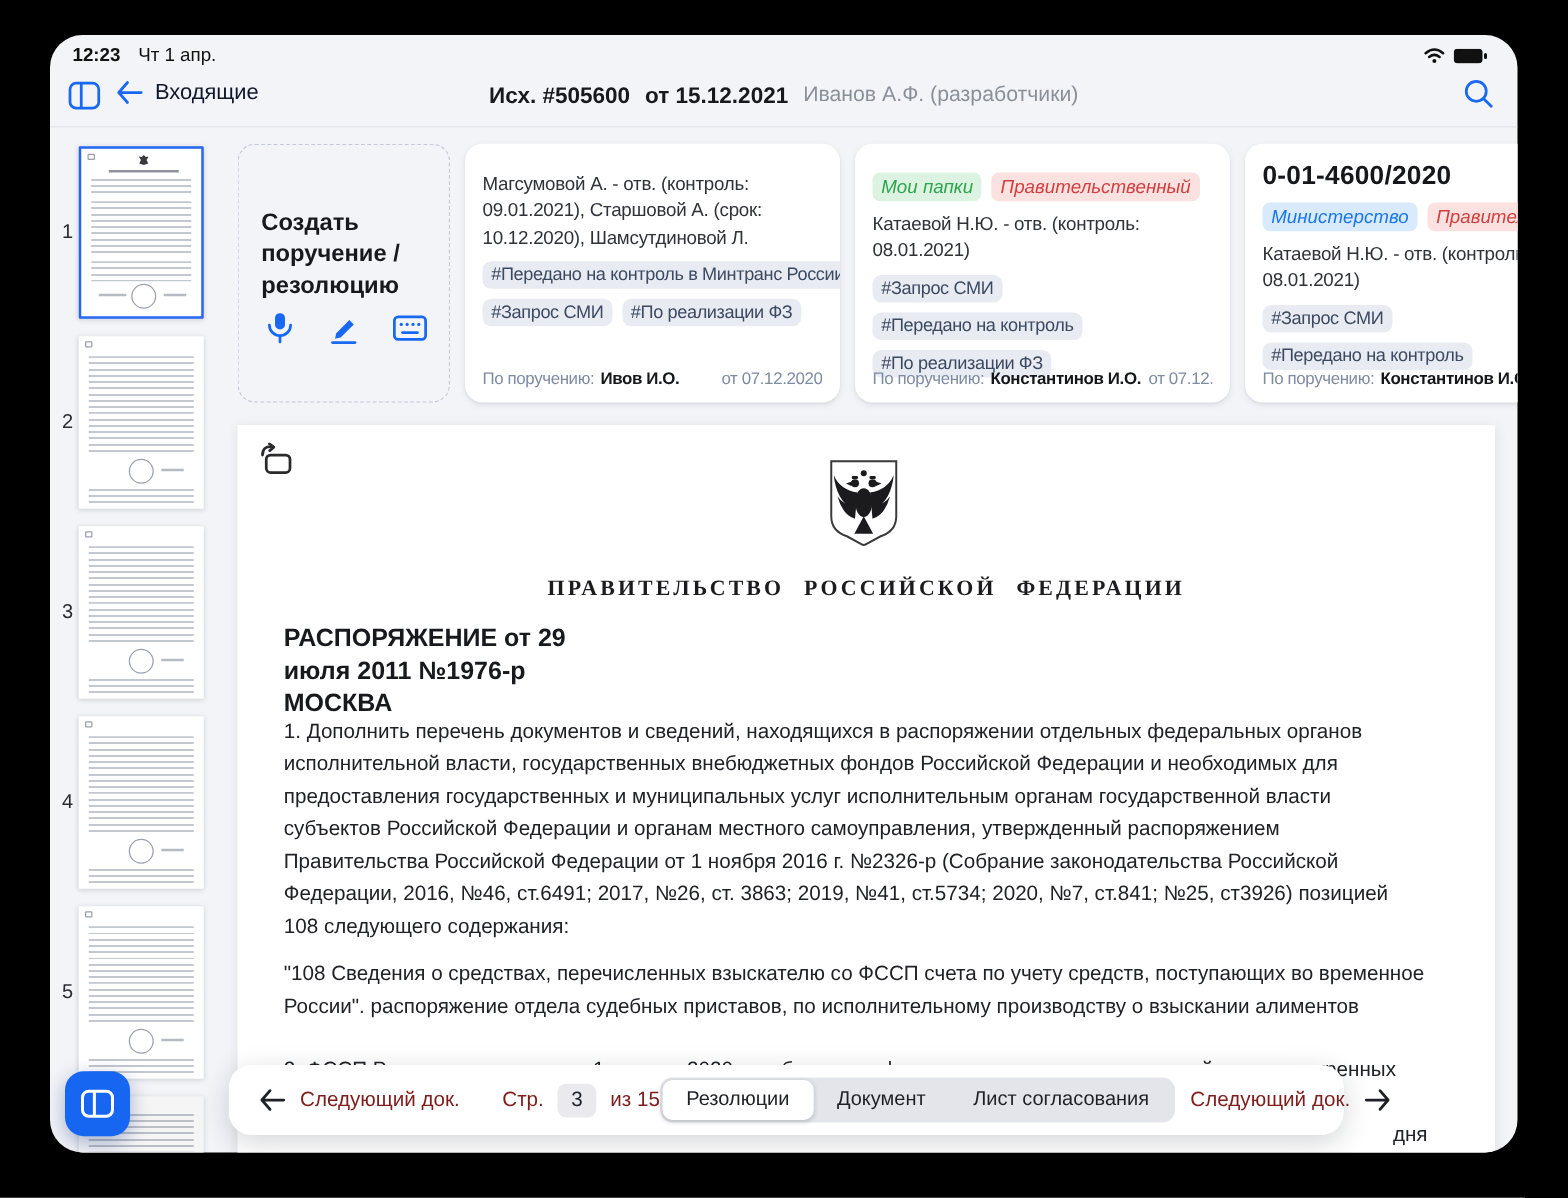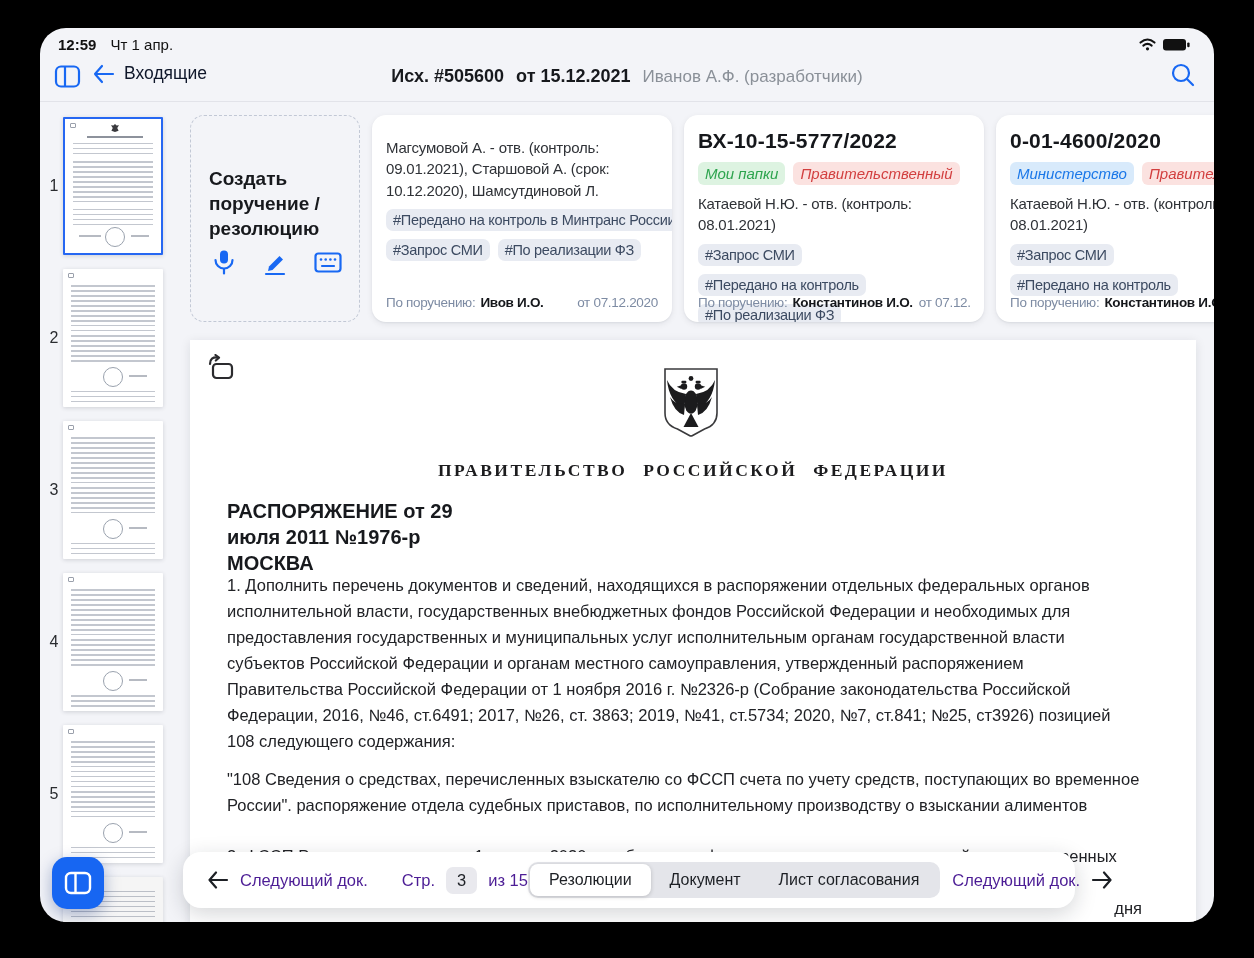--- a/index.html
+++ b/index.html
@@ -15,21 +15,21 @@
   .status-date { font-weight:400; margin-left:10px; }
   .status-right { position:absolute; right:24px; top:10px; display:flex; gap:7px; align-items:center; }
 
   
   .navbar { position:absolute; left:0; top:30px; width:100%; height:44px; }
   .nav-divider { position:absolute; left:0; top:73px; width:100%; height:1px; background:#e2e3e9; }
   .nav-toggle { position:absolute; left:14px; top:6px; cursor:pointer; }
   .nav-back { position:absolute; left:52px; top:5px; display:flex; align-items:center; gap:9px; cursor:pointer; }
   .nav-back-label { font-size:17.5px; color:#0f172a; }
   .nav-title-wrap { position:absolute; left:50%; top:8px; transform:translateX(-50%);
-                    white-space:nowrap; display:flex; align-items:center; }
+                    white-space:nowrap; display:flex; align-items:flex-start; }
   .nav-doc-number, .nav-doc-date { font-size:18px; font-weight:700; color:#17191d; }
   .nav-doc-date { margin-left:12px; }
   .nav-subtitle { font-size:17px; color:#8a9098; font-weight:400; margin-left:12px; }
   .nav-search { position:absolute; right:18px; top:4px; cursor:pointer; }
 
   
   .thumb-num { position:absolute; font-size:16px; color:#2a2c30; width:16px; text-align:center; }
   .thumb { position:absolute; left:23px; width:100px; height:138px; background:#fff;
            box-shadow:0 1px 4px rgba(20,25,40,.16); border-radius:1px; cursor:pointer; overflow:hidden; }
   .thumb.sel { border:2px solid #2667f2; }
@@ -93,41 +93,41 @@
   .doc-p2 { margin-bottom:25px; }
   .doc-p3 { margin-bottom:0; }
   .frag-l1 { display:block; text-align:right; }
   .frag-l2 { display:block; }
 
   
   .bottom-bar { position:absolute; left:143px; top:824px; width:892px; height:56px; background:#fff;
                 border-radius:18px; box-shadow:0 6px 22px rgba(20,25,40,.18); z-index:6;
                 display:flex; align-items:center; padding:0 24px; }
   .bb-group { display:flex; align-items:center; gap:11px; cursor:pointer; }
-  .bb-label { font-size:16.5px; font-weight:500; color:#4c1d95; white-space:nowrap; }
+  .bb-label { font-size:16.5px; font-weight:500; color:#7f1d1d; white-space:nowrap; }
   .bb-page { margin-left:34px; display:flex; align-items:center; gap:11px; }
   .page-box { background:#e9e9ee; border-radius:7px; padding:4px 11px; font-size:16.5px;
               font-weight:500; color:#1d2025; cursor:text; }
   .segmented { margin:0 auto; background:#e4e5ea; border-radius:10px; padding:2px; display:flex; }
   .seg-item { font-size:16px; font-weight:500; color:#1d2025; padding:7px 19px; border-radius:8px;
               cursor:pointer; white-space:nowrap; }
   .seg-item.active { background:#fff; box-shadow:0 1px 4px rgba(0,0,0,.18); }
   .bb-next { margin-left:12px; }
 
   .fab { position:absolute; left:12px; top:829px; width:52px; height:52px; background:#1766f2;
          border-radius:15px; z-index:7; display:flex; align-items:center; justify-content:center;
          box-shadow:0 5px 16px rgba(10,40,120,.35); cursor:pointer; }
 </style>
 </head>
 <body>
 
 <div class="screen">
 
   <div class="status-left">
-    <span class="status-time">12:59</span>
+    <span class="status-time">12:23</span>
     <span class="status-date">Чт 1 апр.</span>
   </div>
   <div class="status-right">
     <svg width="17" height="13" viewBox="0 0 17 13">
       <path d="M1.5 4.6 Q8.5 -1.5 15.5 4.6" fill="none" stroke="#111" stroke-width="2" stroke-linecap="round"></path>
       <path d="M4.3 7.6 Q8.5 4.2 12.7 7.6" fill="none" stroke="#111" stroke-width="2" stroke-linecap="round"></path>
       <circle cx="8.5" cy="10.8" r="1.6" fill="#111"></circle>
     </svg>
     <svg width="27" height="12" viewBox="0 0 27 12">
       <rect x="0" y="0" width="23" height="11.5" rx="3" fill="#111"></rect>
@@ -251,21 +251,20 @@
       <span class="tag">#Запрос СМИ</span>
       <span class="tag">#По реализации ФЗ</span>
     </div>
     <div class="card-footer spread">
       <span><span>По поручению:</span><span class="name">Ивов И.О.</span></span>
       <span class="date">от 07.12.2020</span>
     </div>
   </div>
 
   <div class="card card-c">
-    <div class="card-number">ВХ-10-15-5777/2022</div>
     <div class="badge-row">
       <span class="badge green">Мои папки</span>
       <span class="badge red">Правительственный</span>
     </div>
     <div class="card-body">Катаевой Н.Ю. - отв. (контроль: 08.01.2021)</div>
     <div class="tag-row">
       <span class="tag">#Запрос СМИ</span>
       <span class="tag">#Передано на контроль</span>
       <span class="tag">#По реализации ФЗ</span>
     </div>

